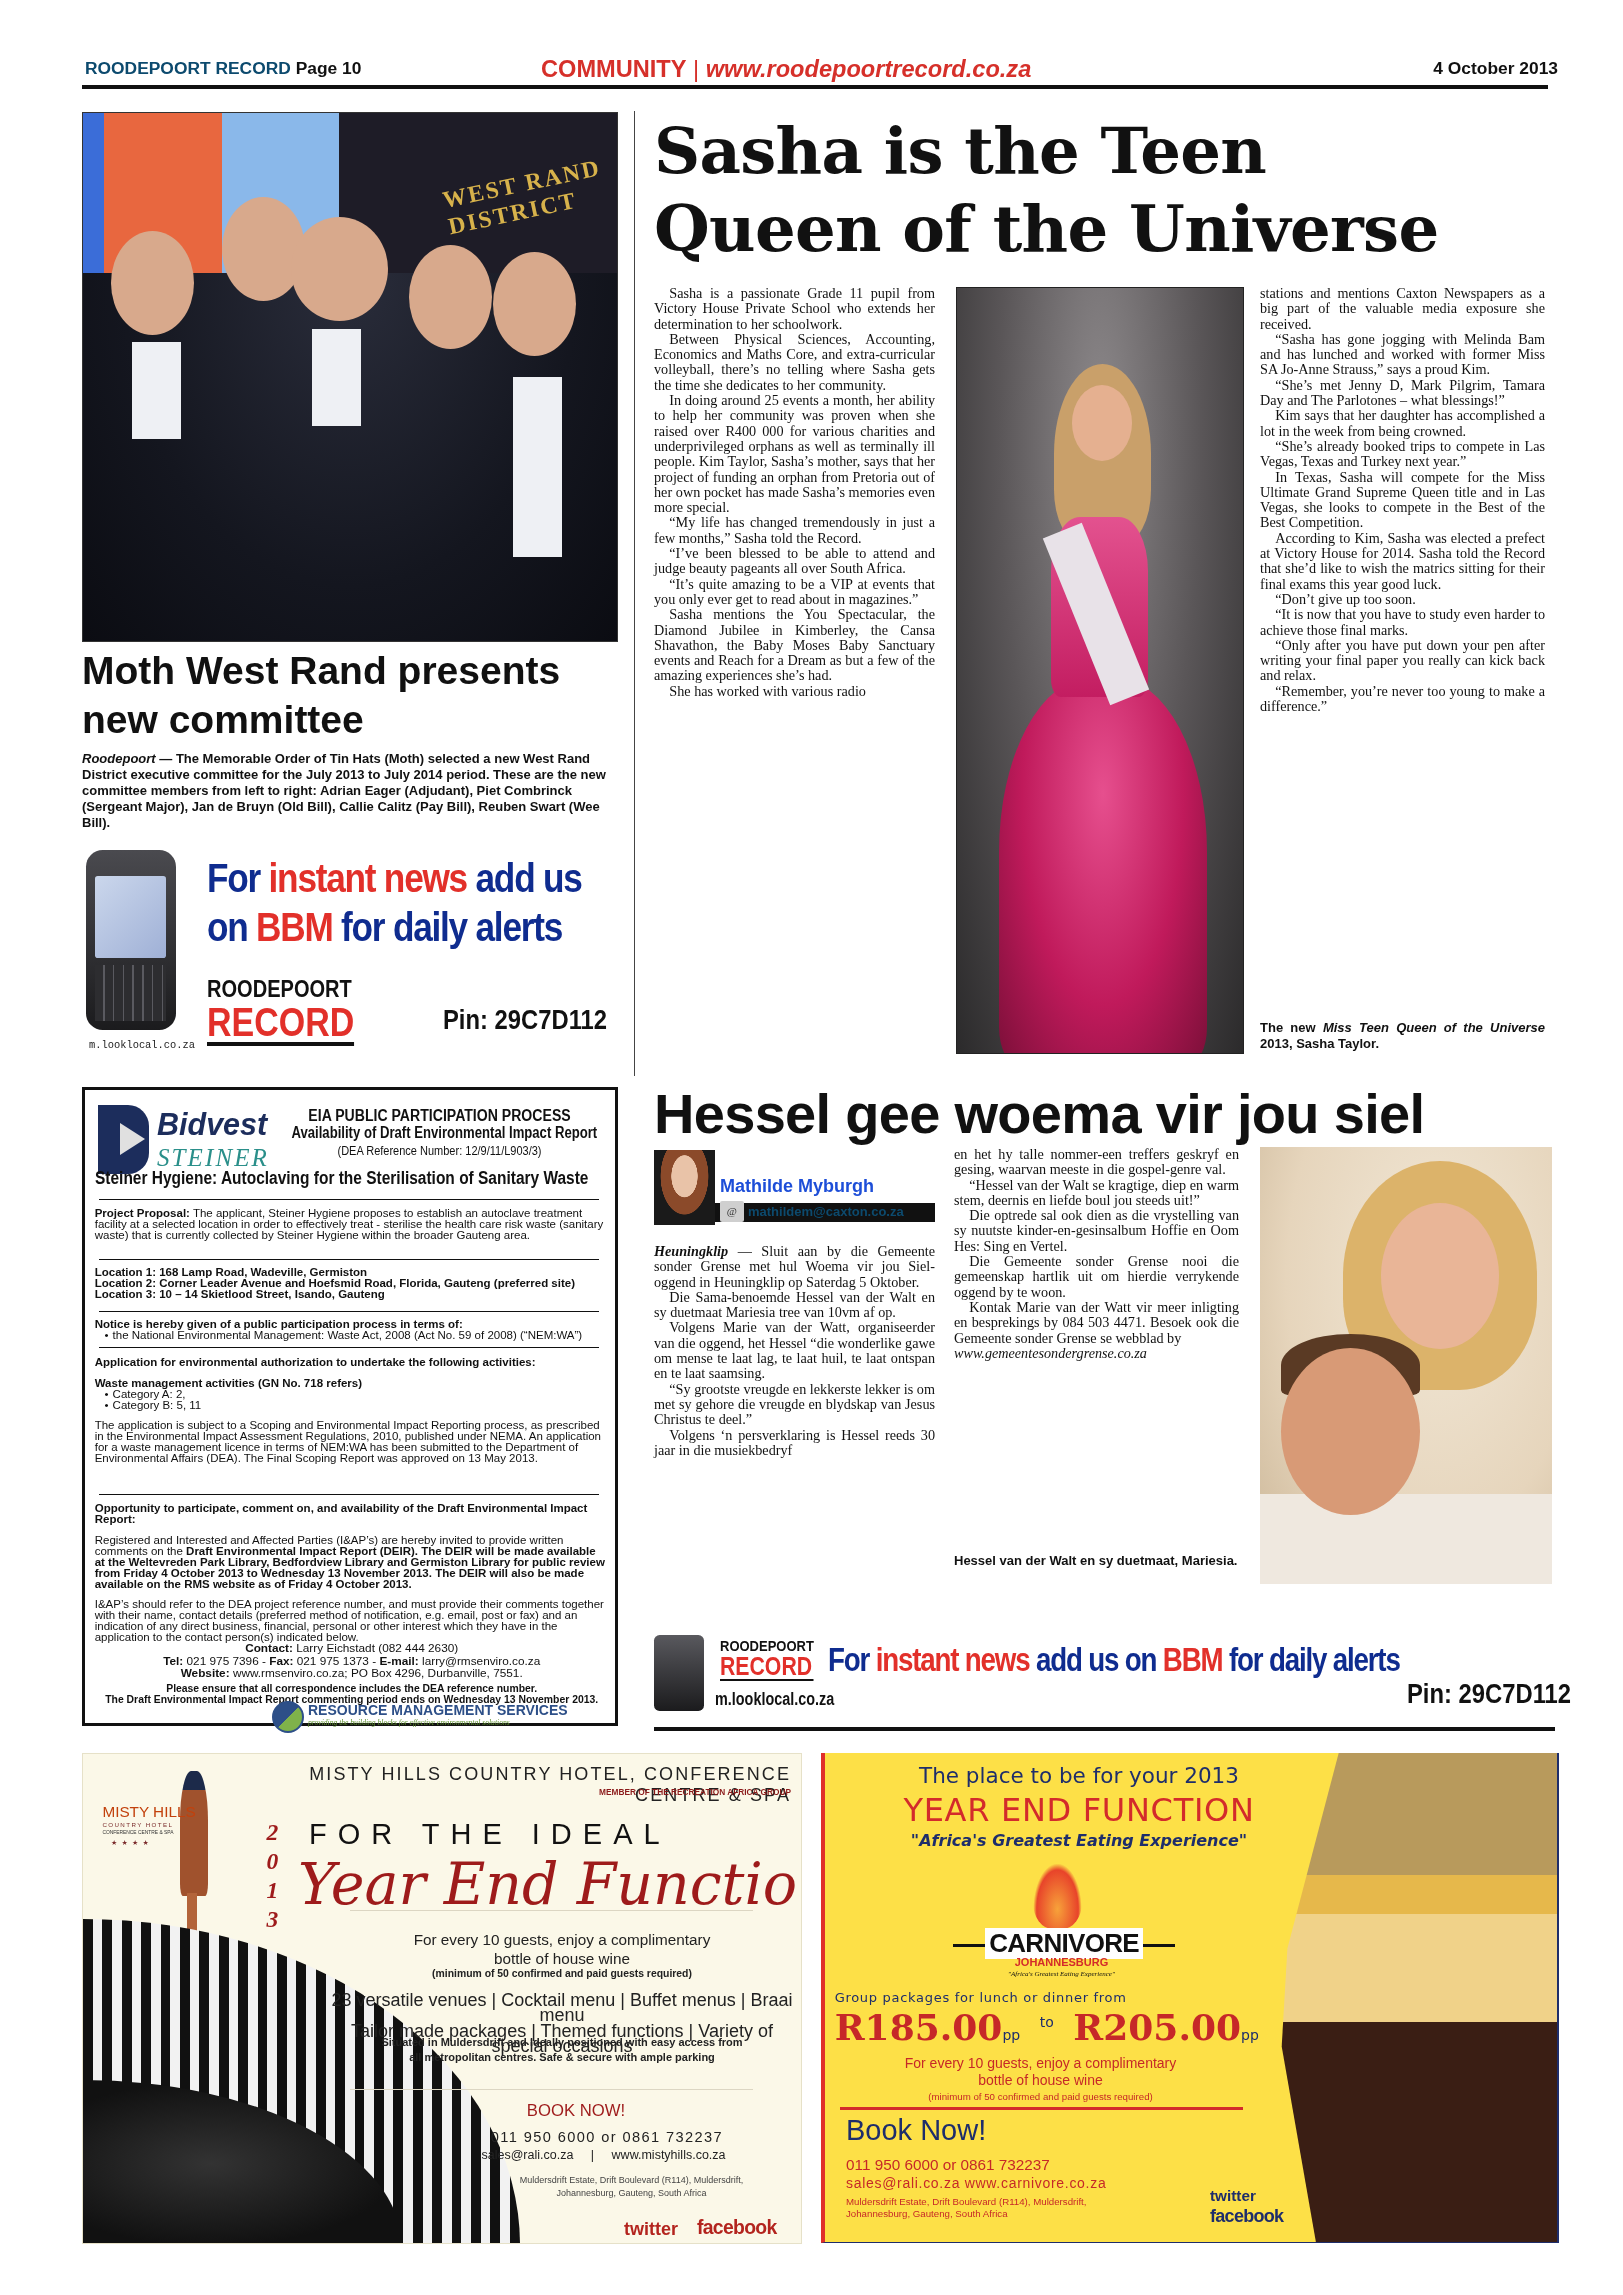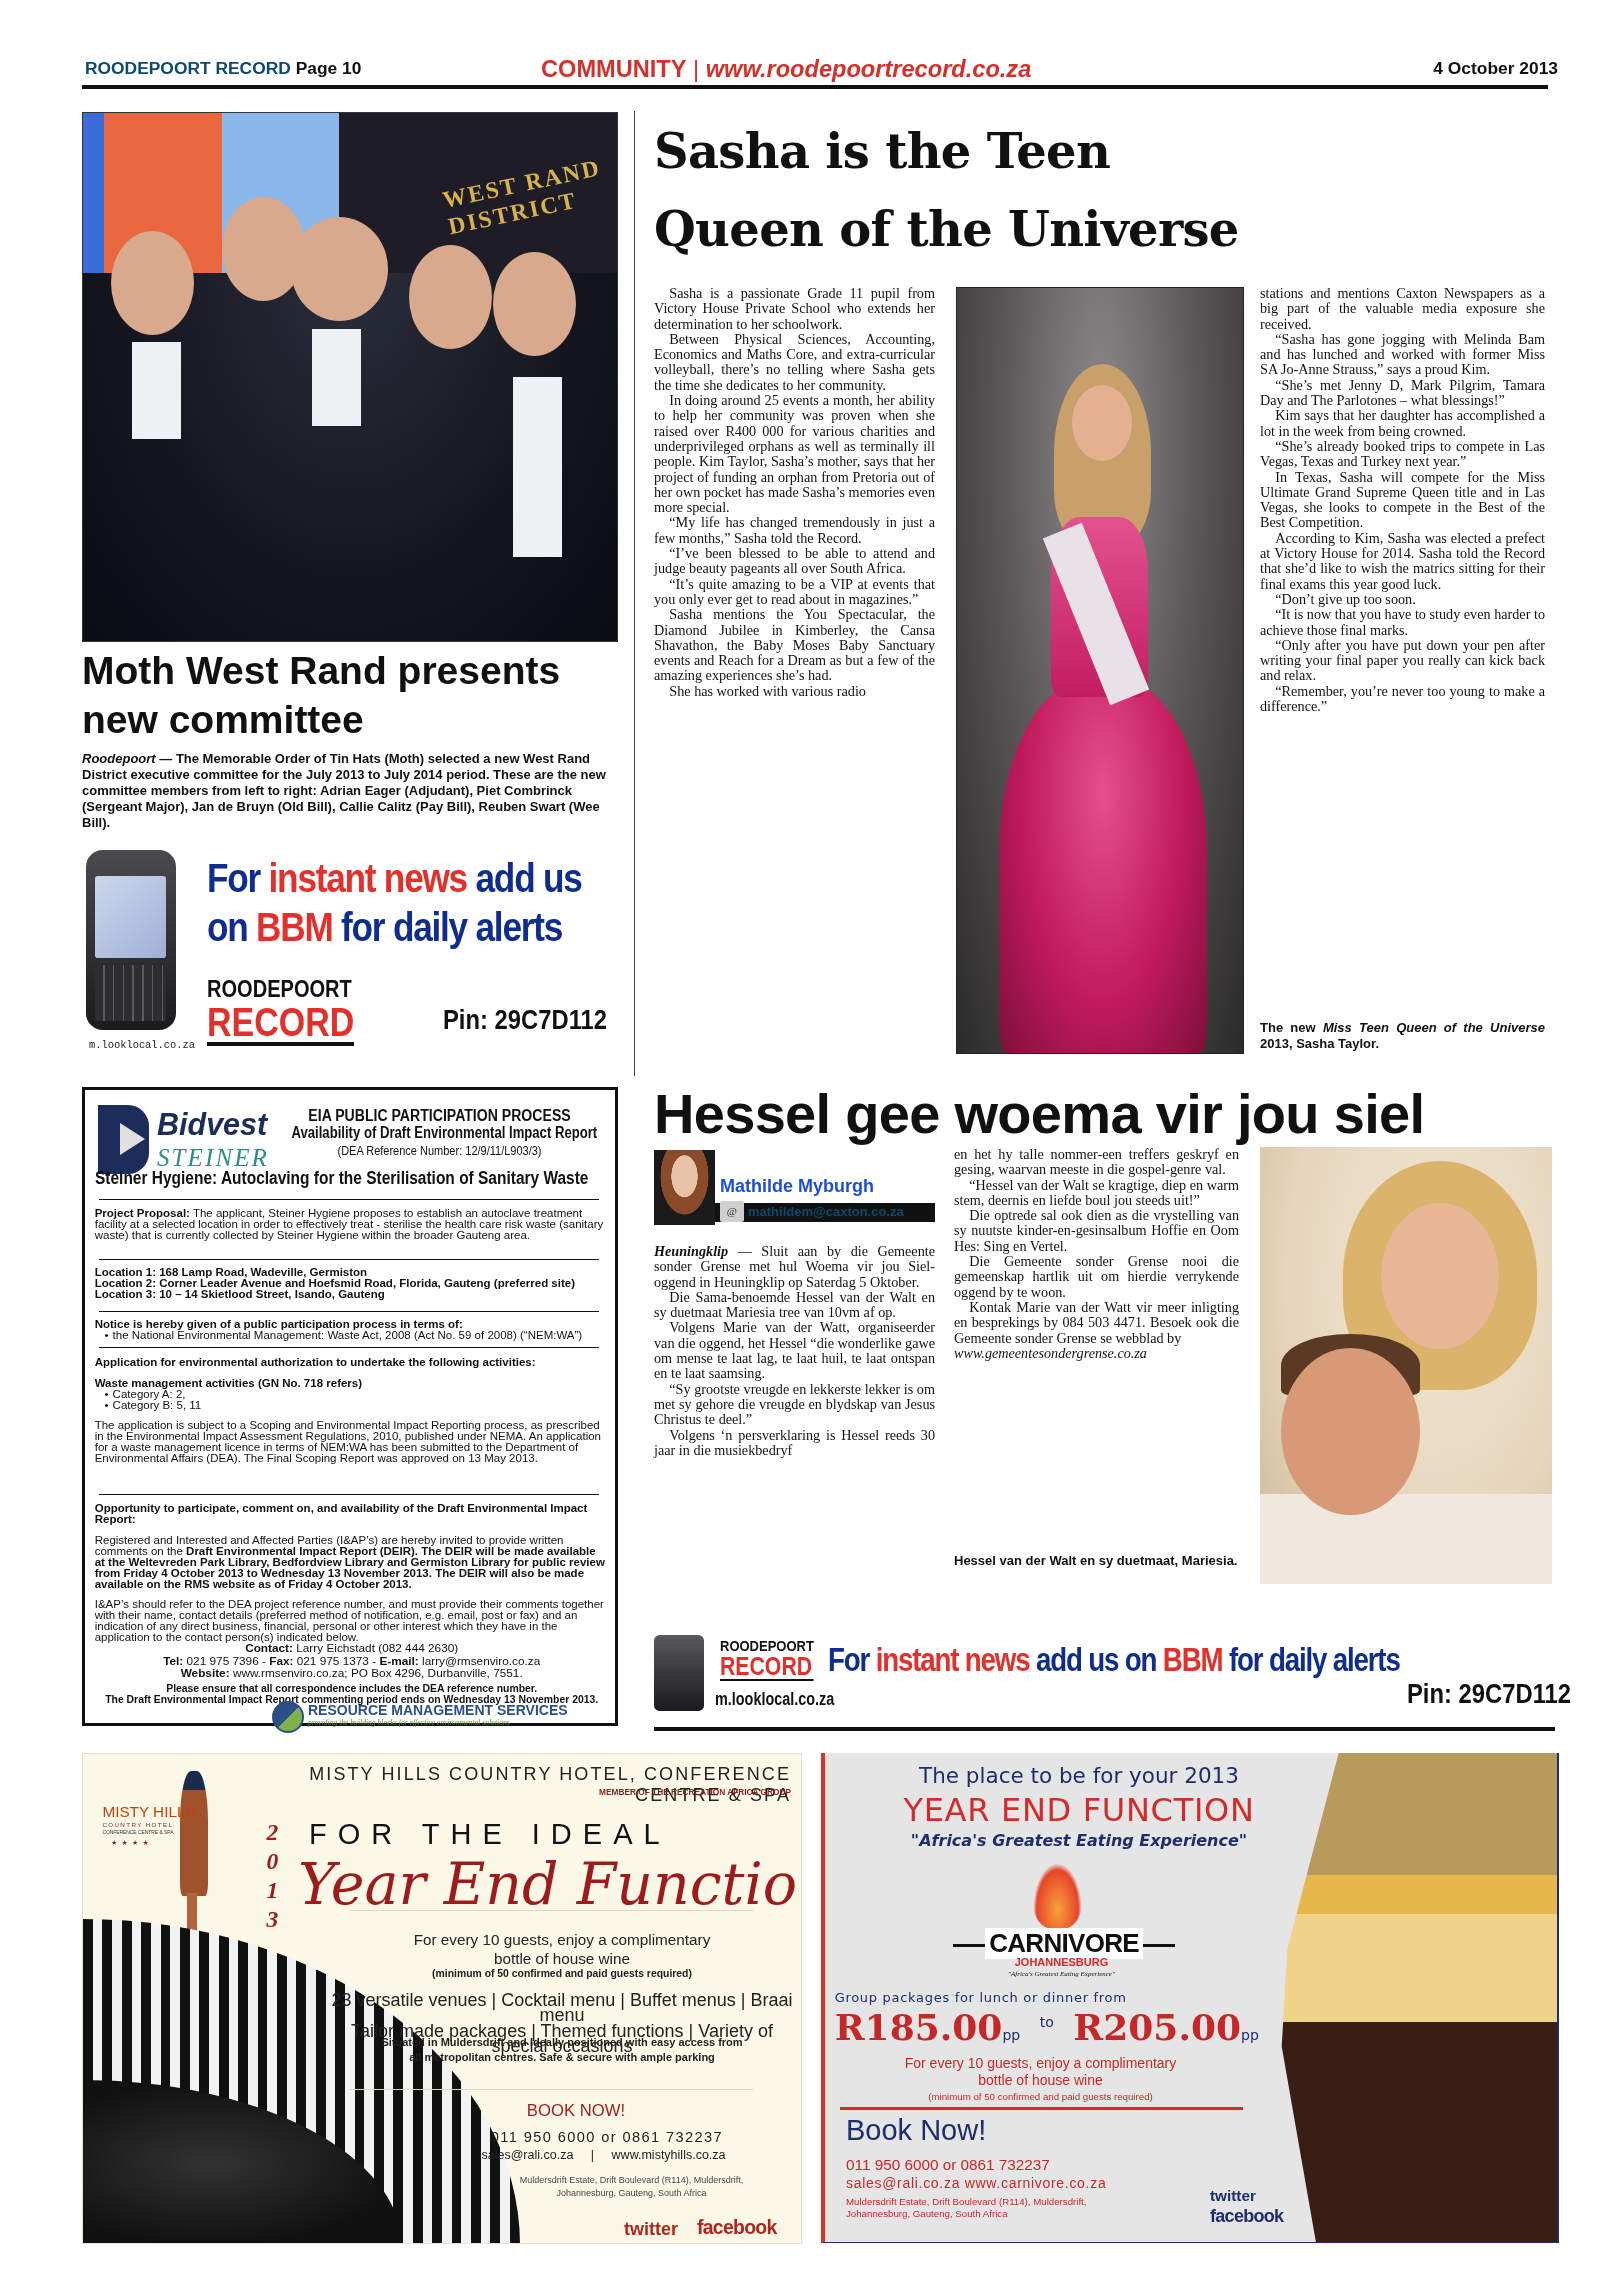--- a/index.html
+++ b/index.html
@@ -38,21 +38,21 @@
   .phone-keys { left:9.7px; top:115px; width:71px; height:56px; background:repeating-linear-gradient(90deg,#2d2d30 0 8.3px,#5a5a60 8.3px 9.7px); }
   .phone-url { left:7px; top:189px; font-size:10.4px; font-family:"Liberation Mono", monospace; color:#222; }
   .bbm-line { left:125px; font-family:"Liberation Sans", sans-serif; font-weight:bold; font-size:40px; line-height:43px; letter-spacing:-1.4px; transform:scaleX(0.88); transform-origin:left; white-space:nowrap; }
   .blue { color:#0f2c8f; } .red2 { color:#e2302a; }
   .rr-logo { font-family:"Liberation Sans", sans-serif; font-weight:bold; line-height:1; }
   .rr-top { font-size:23.6px; color:#111; transform:scaleX(0.85); transform-origin:left; white-space:nowrap; }
   .rr-bot { font-size:40px; color:#e2302a; transform:scaleX(0.85); transform-origin:left; white-space:nowrap; border-bottom:4.2px solid #111; }
   .pin { font-family:"Liberation Sans", sans-serif; font-weight:bold; font-size:28px; transform:scaleX(0.85); transform-origin:left; white-space:nowrap; }
 
   
-  .sasha-title { left:654px; top:112px; width:902px; font-family:"DejaVu Serif", serif; font-weight:bold; font-size:48px; line-height:78px; letter-spacing:-0.7px; }
+  .sasha-title { left:654px; top:112px; width:902px; font-family:"DejaVu Serif", serif; font-weight:bold; font-size:64px; line-height:78px; letter-spacing:-0.7px; }
   .col { font-size:14.2px; line-height:15.3px; text-align:justify; }
   .col p { margin:0; text-indent:15.3px; }
   .col p.first { text-indent:0; }
   .sasha-col1 { left:654px; top:286px; width:281px; }
   .sasha-photo { left:956px; top:287px; width:286px; height:765px; background:radial-gradient(ellipse at 50% 20%, #8e8a8c 0%, #5a5658 50%, #2b2a2b 100%); border:0.7px solid #222; overflow:hidden; }
   .sasha-photo .dress { left:42px; top:389px; width:208px; height:389px; background:radial-gradient(ellipse at 50% 30%, #e64f8e 0%, #c01a5b 55%, #7a0f38 100%); border-radius:45% 45% 10% 10%; }
   .sasha-photo .bodice { left:94px; top:229px; width:97px; height:180px; background:linear-gradient(#e3528f,#c31d61); border-radius:30% 30% 10% 10%; }
   .sasha-photo .head { left:115px; top:97px; width:60px; height:76px; border-radius:50%; background:#e5b090; }
   .sasha-photo .hair { left:97px; top:76px; width:97px; height:180px; border-radius:50% 50% 30% 30%; background:#c9a06a; }
   .sasha-photo .sash { left:118px; top:236px; width:42px; height:180px; background:#e8e2e8; transform:rotate(-22deg); }
@@ -126,21 +126,21 @@
   .misty .feat { left:243px; top:239px; width:472px; font-size:18px; line-height:15.3px; }
   .misty .situated { left:243px; top:278px; width:472px; font-size:11px; font-weight:bold; line-height:15.3px; }
   .misty .book { left:389px; top:347px; width:208px; font-size:16.7px; color:#9e1b1b; }
   .misty .phones { left:361px; top:375px; width:326px; font-size:14.6px; letter-spacing:1.4px; }
   .misty .emails { left:347px; top:394px; width:347px; font-size:12.5px; }
   .misty .addr { left:389px; top:420px; width:319px; font-size:9px; color:#444; line-height:12.5px; }
   .misty .tw { left:309px; top:465px; font-family:"Liberation Sans", sans-serif; font-weight:bold; font-size:18px; color:#b3241e; }
   .misty .fb { left:382px; top:462px; font-family:"Liberation Sans", sans-serif; font-weight:bold; font-size:19.4px; color:#b3241e; letter-spacing:-0.7px; }
 
   
-  .carn { left:821px; top:1753px; width:732px; height:489px; background:#e5e5e5; overflow:hidden; border-left:4.9px solid #e0302a; border-right:2.1px solid #1e2d6b; border-bottom:1.4px solid #1e2d6b; }
+  .carn { left:821px; top:1753px; width:732px; height:489px; background:#fde047; overflow:hidden; border-left:4.9px solid #e0302a; border-right:2.1px solid #1e2d6b; border-bottom:1.4px solid #1e2d6b; }
   .carn .right-photo { left:451px; top:0; width:285px; height:489px; background:linear-gradient(#b89a5c 0 25%, #e6b84b 25% 33%, #f0d289 33% 55%, #3a1e14 55% 100%); clip-path:polygon(22% 0,100% 0,100% 100%,14% 100%,2% 60%,4% 40%); }
   .carn .txt { font-family:"DejaVu Sans", sans-serif; }
   .carn .place { left:49px; top:9.7px; width:410px; text-align:center; font-size:21.5px; color:#1e2d6b; }
   .carn .yef { left:49px; top:38px; width:410px; text-align:center; font-size:32px; color:#d32b2b; letter-spacing:0.7px; }
   .carn .greatest { left:49px; top:78px; width:410px; text-align:center; font-size:16px; color:#1e2d6b; font-weight:bold; font-style:italic; }
   .carn .flame { left:208px; top:110px; width:49px; height:66px; background:radial-gradient(ellipse at 50% 70%, #f7a23a 0%, #e8442a 60%, transparent 70%); border-radius:50% 50% 40% 40%; }
   .carn .cname { left:160px; top:175px; font-family:"Liberation Sans", sans-serif; font-weight:bold; font-size:26px; letter-spacing:-0.7px; color:#111; }
   .carn .skewer { left:128px; top:191px; width:222px; height:2.8px; background:#111; }
   .carn .jhb { left:174px; top:203px; width:125px; text-align:center; font-family:"Liberation Sans", sans-serif; font-weight:bold; font-size:11px; color:#d32b2b; }
   .carn .tag { left:160px; top:217px; width:153px; text-align:center; font-family:"Liberation Serif", serif; font-style:italic; font-size:7px; }

